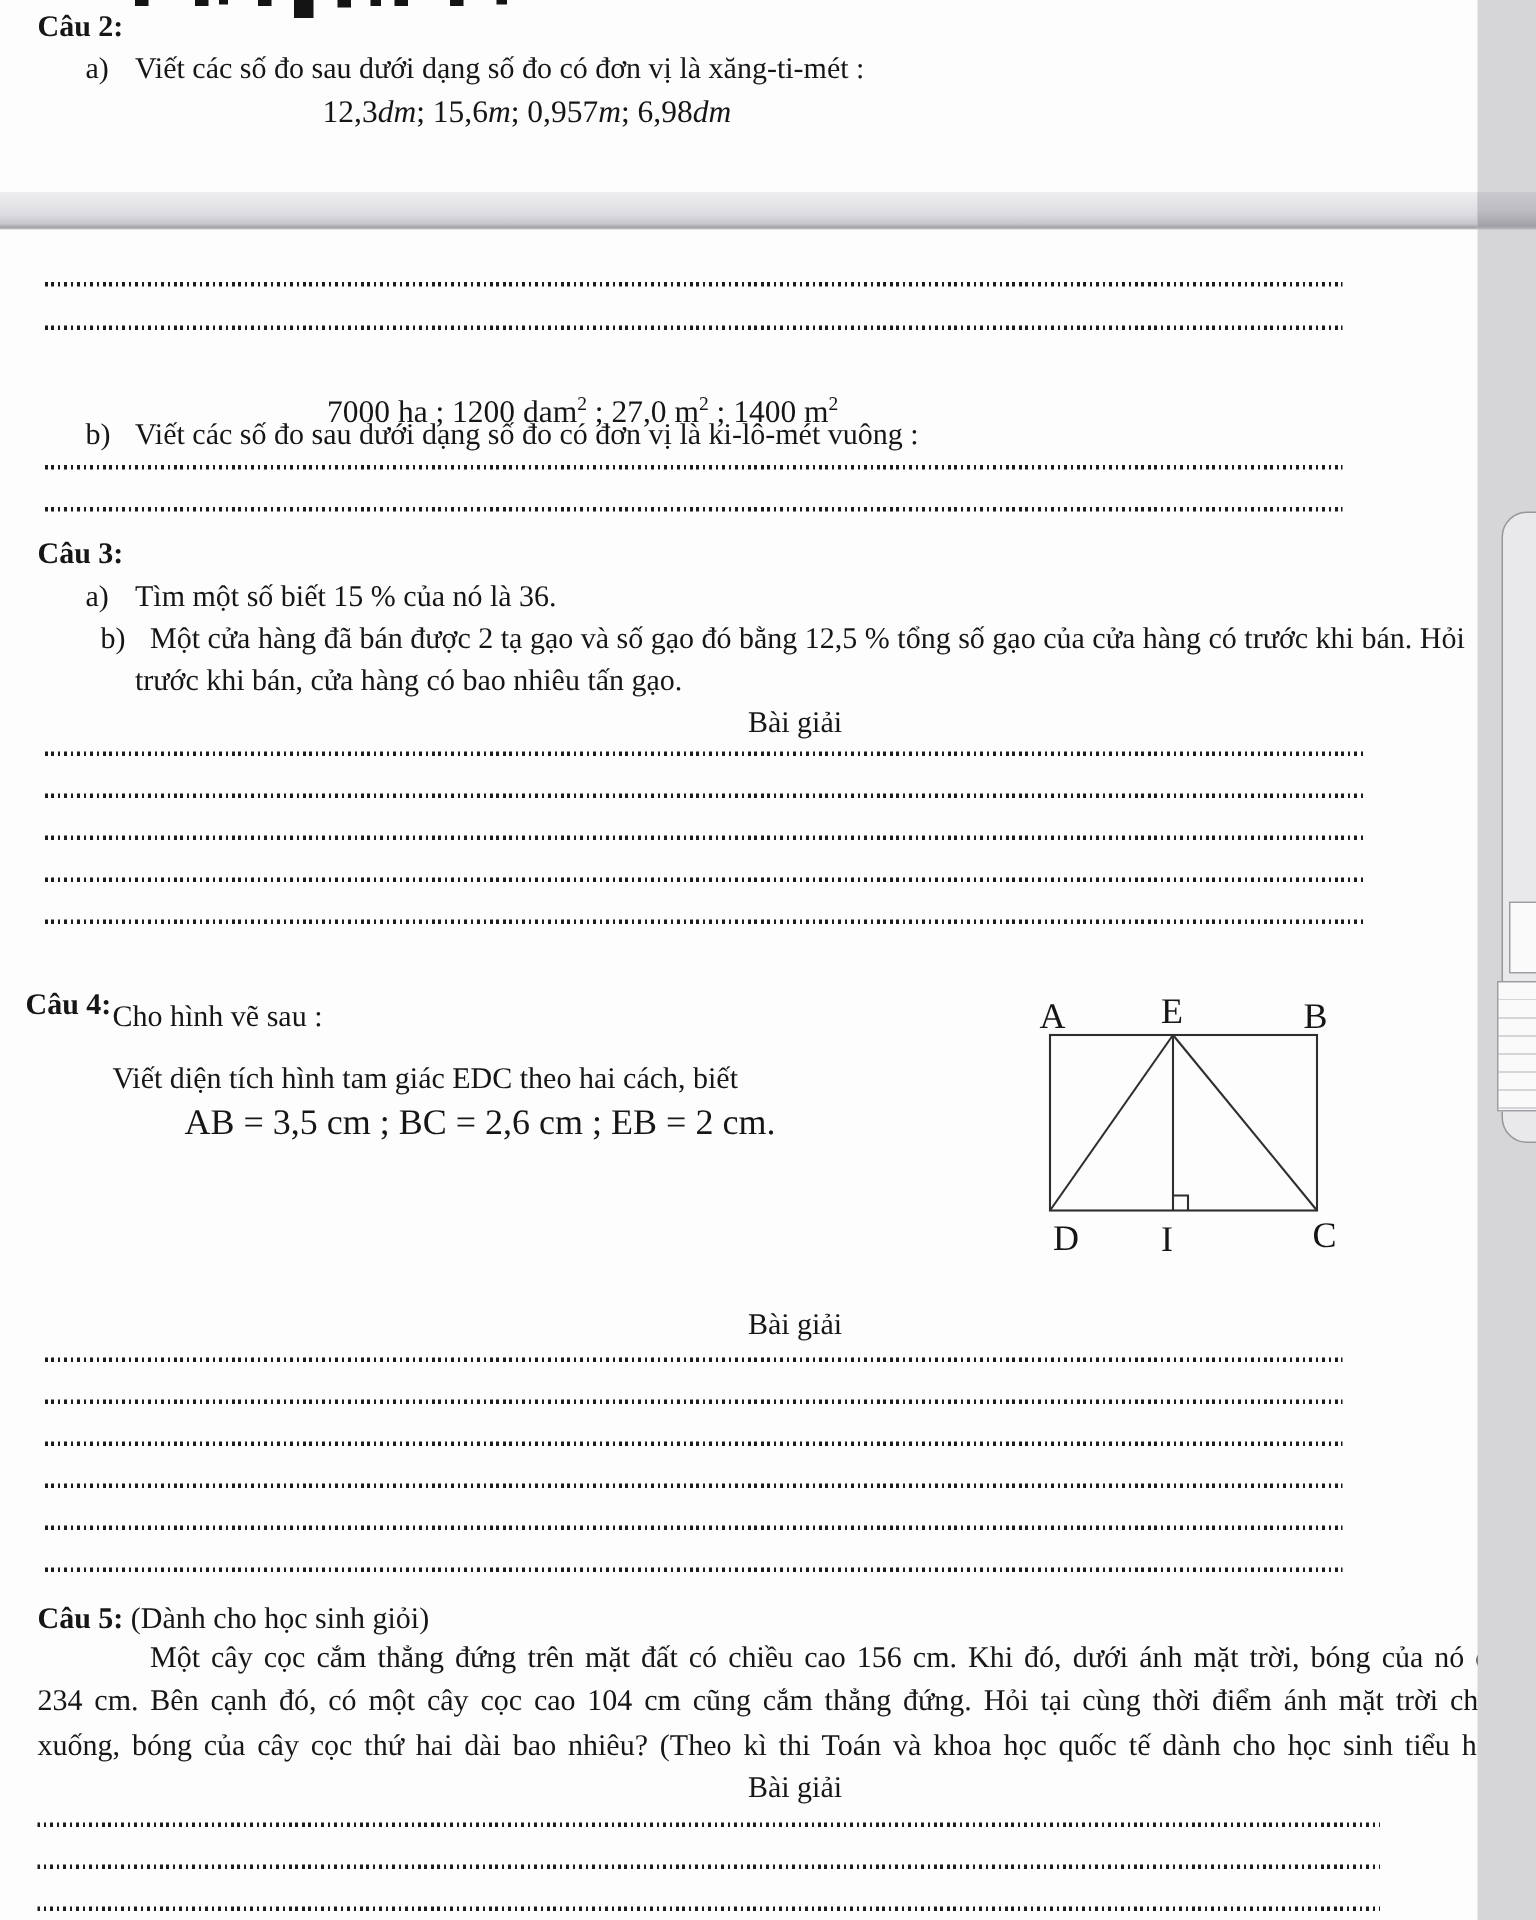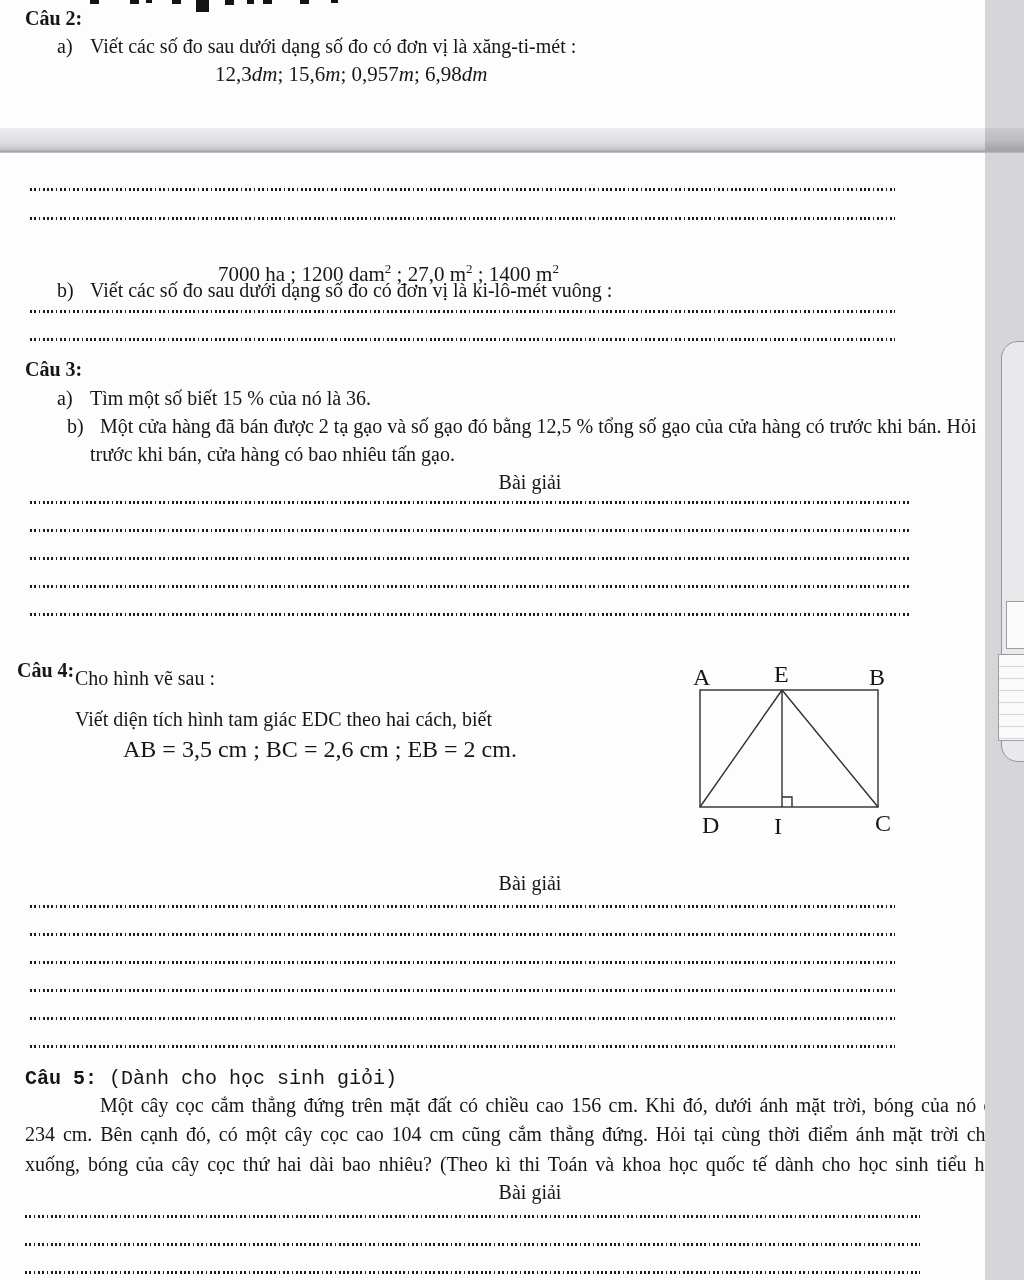--- a/index.html
+++ b/index.html
@@ -137,21 +137,21 @@
 
 <div class="center-row" style="top:870px;">Bài giải</div>
 
 <div class="dotline" style="left:30px;top:905px;width:865px;"></div>
 <div class="dotline" style="left:30px;top:933px;width:865px;"></div>
 <div class="dotline" style="left:30px;top:961px;width:865px;"></div>
 <div class="dotline" style="left:30px;top:989px;width:865px;"></div>
 <div class="dotline" style="left:30px;top:1017px;width:865px;"></div>
 <div class="dotline" style="left:30px;top:1045px;width:865px;"></div>
 
-<div class="line" style="left:25px;top:1066px;font-family:Liberation Mono, monospace;">
+<div class="line" style="left:25px;top:1066px;">
   <span class="bold">Câu 5:</span><span> (Dành cho học sinh giỏi)</span>
 </div>
 
 <div class="q5line" style="left:100px;top:1092px;width:908px;">Một cây cọc cắm thẳng đứng trên mặt đất có chiều cao 156 cm. Khi đó, dưới ánh mặt trời, bóng của nó dài</div>
 <div class="q5line" style="left:25px;top:1121px;width:985px;">234 cm. Bên cạnh đó, có một cây cọc cao 104 cm cũng cắm thẳng đứng. Hỏi tại cùng thời điểm ánh mặt trời chiếu</div>
 <div class="q5line" style="left:25px;top:1151px;width:985px;">xuống, bóng của cây cọc thứ hai dài bao nhiêu? (Theo kì thi Toán và khoa học quốc tế dành cho học sinh tiểu học)</div>
 
 <div class="center-row" style="top:1179px;">Bài giải</div>
 
 <div class="dotline" style="left:25px;top:1215px;width:895px;"></div>

